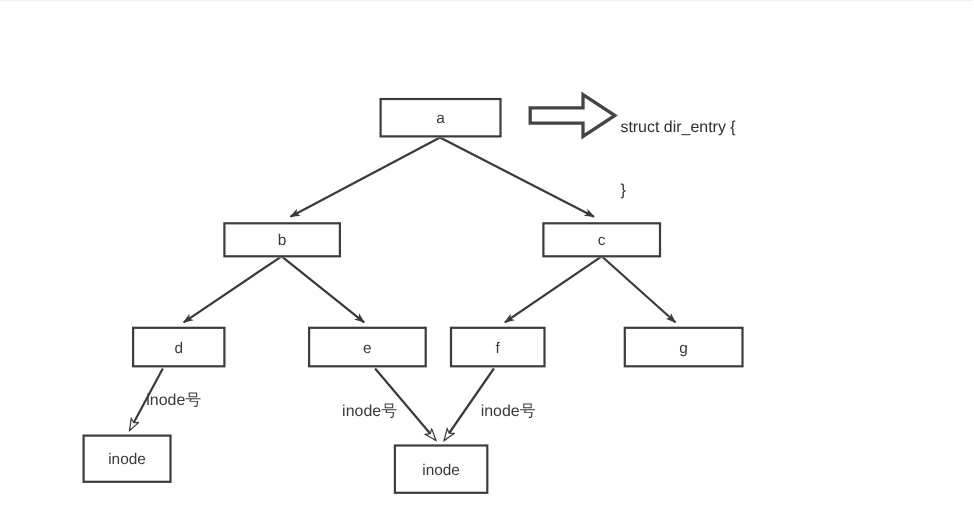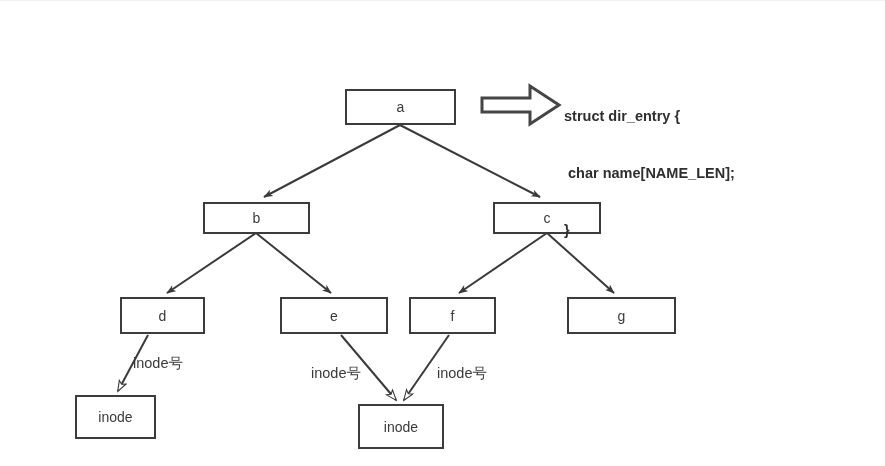--- a/index.html
+++ b/index.html
@@ -50,21 +50,20 @@
   .code-block {
     position: absolute;
     color: #2f2f2f;
     font-size: 14.5px;
     line-height: 19px;
     white-space: pre;
     z-index: 4;
   }
   .code-line {
     display: block;
-    font-weight: bold;
   }
   .block-arrow {
     position: absolute;
     z-index: 3;
   }
 </style>
 </head>
 <body>
 
 <div id="canvas">
@@ -139,17 +138,16 @@
   </div>
 
   <div class="edge-label" style="left:133px; top:353px;">inode号</div>
 
   <div class="edge-label" style="left:311px; top:363px;">inode号</div>
 
   <div class="edge-label" style="left:437px; top:363px;">inode号</div>
 
   <div class="code-block" style="left:564px; top:68px;">
     <span class="code-line">struct dir_entry {</span>
-    <span class="code-line"> char name[NAME_LEN];</span>
     <span class="code-line">}</span>
   </div>
 
 </div>
 
 </body></html>

